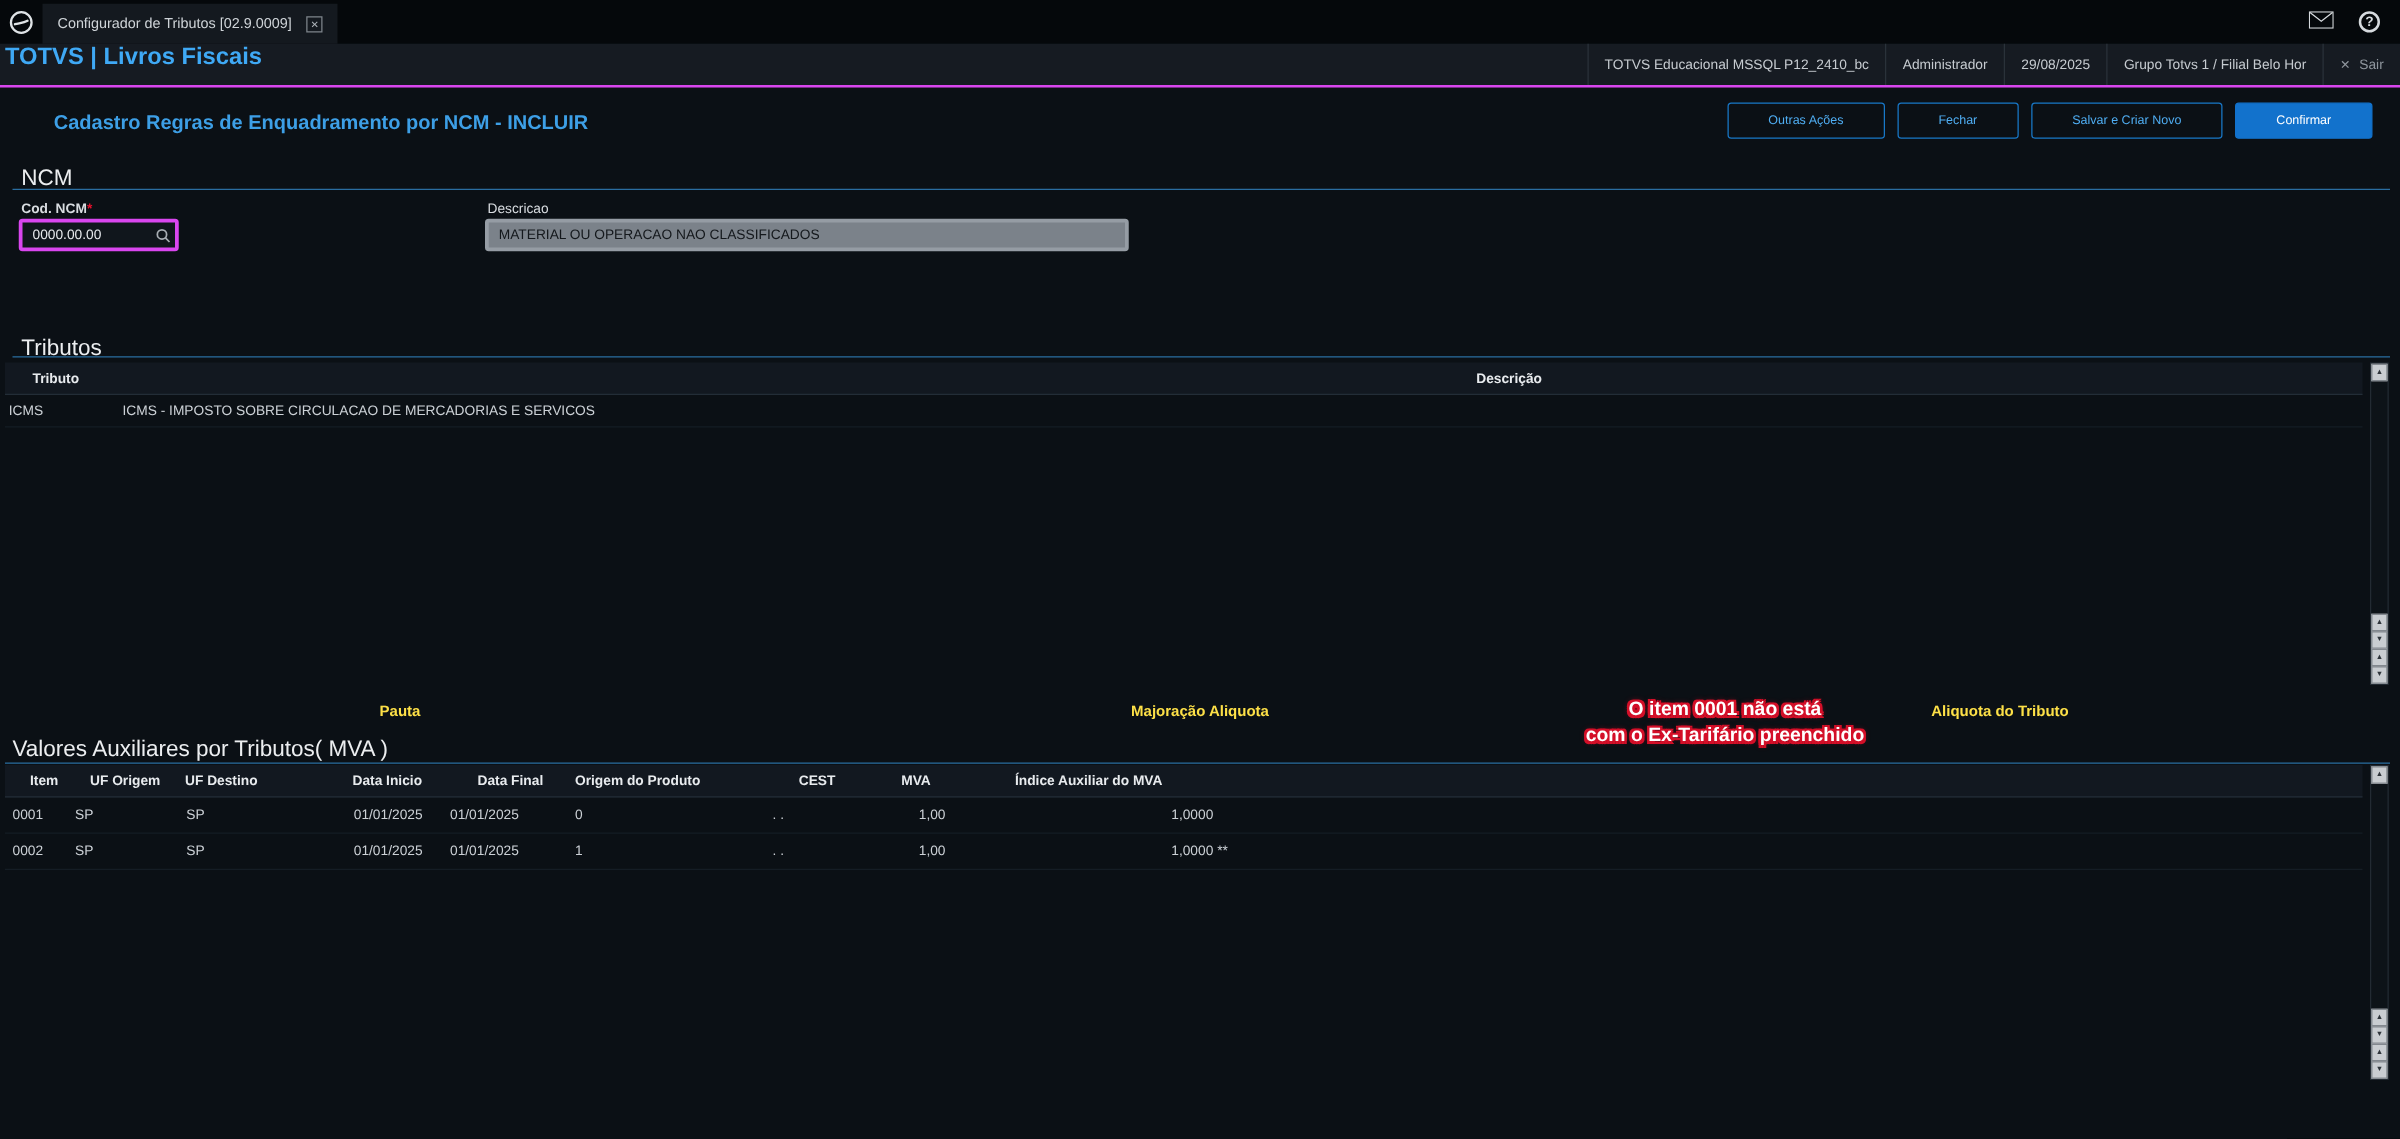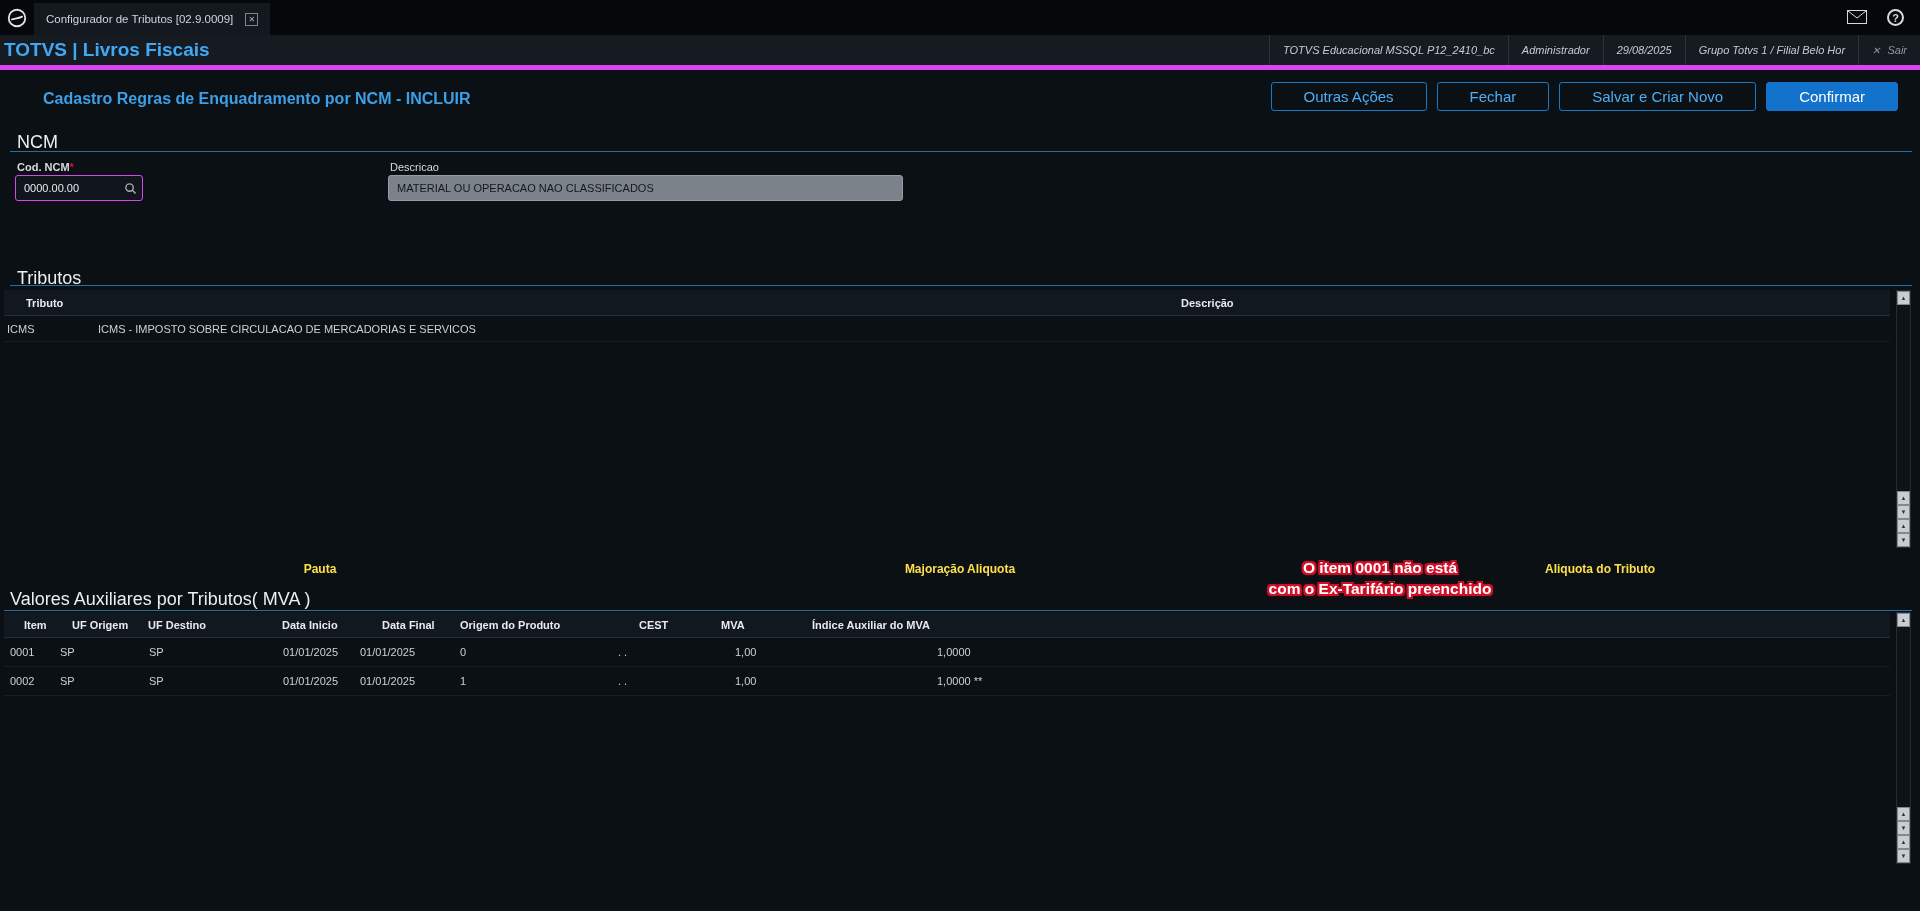--- a/index.html
+++ b/index.html
@@ -10,40 +10,40 @@
   
   .topbar { position:absolute; top:0; left:0; right:0; height:35px; background:#05080b; display:flex; align-items:stretch; }
   .logo-box { width:34px; display:flex; align-items:center; justify-content:center; }
   .doc-tab { margin-top:3px; height:32px; background:#14191f; display:flex; align-items:center; gap:12px; padding:0 12px; min-width:235px; }
   .doc-tab-label { color:#cfd4d8; font-size:11.5px; white-space:nowrap; }
   .tab-close { width:13px; height:13px; border:1px solid #7e858c; color:#aeb4ba; font-size:8px; display:flex; align-items:center; justify-content:center; cursor:pointer; }
   .topbar-right { margin-left:auto; display:flex; align-items:center; gap:20px; padding-right:16px; }
   .help-icon { width:17px; height:17px; border:2px solid #d6dade; border-radius:50%; color:#d6dade; font-size:11px; font-weight:bold; display:flex; align-items:center; justify-content:center; }
 
   
-  .appbar { position:absolute; top:35px; left:0; right:0; height:35px; background:#161b22; display:flex; align-items:center; border-bottom:5px solid #d946ef; }
+  .appbar { position:absolute; top:35px; left:0; right:0; height:35px; background:#161b22; display:flex; align-items:flex-start; border-bottom:2px solid #d946ef; }
   .brand { color:#3fa9f5; font-size:19px; font-weight:bold; padding-left:4px; white-space:nowrap; }
-  .appbar-right { margin-left:auto; display:flex; align-items:stretch; height:100%;font-style:italic; }
+  .appbar-right { margin-left:auto; display:flex; align-items:stretch; height:100%; }
   .meta-item { padding:0 13px; color:#c6cbd0; font-size:11px; display:flex; align-items:center; border-left:1px solid #2a323a; white-space:nowrap; }
   .exit { color:#8f969d; gap:7px; }
   .exit .x { font-size:10px; color:#8f969d; }
 
   
   .page-title { position:absolute; left:43px; top:90px; font-size:16px; font-weight:600; color:#3d9fe6; white-space:nowrap; }
   .actions { position:absolute; right:22px; top:82px; display:flex; gap:10px; }
-  .btn { height:29px; padding:0 32px; border:1px solid #1878c8; border-radius:3px; background:transparent; color:#4fadf2; font-size:15px; font-family:inherit; display:flex; align-items:center; cursor:pointer; white-space:nowrap; }
+  .btn { height:29px; padding:0 32px; border:1px solid #1878c8; border-radius:3px; background:transparent; color:#4fadf2; font-size:10px; font-family:inherit; display:flex; align-items:center; cursor:pointer; white-space:nowrap; }
   .btn.primary { background:#1272cc; border-color:#1272cc; color:#ffffff; }
 
   
   .section-title { position:absolute; left:17px; font-size:18px; font-weight:normal; color:#eceef0; white-space:nowrap; }
   .hr-blue { position:absolute; left:10px; right:8px; height:1px; background:#2a6da0; }
   .field-label { position:absolute; font-size:11px; font-weight:bold; color:#d8dce0; white-space:nowrap; }
   .req { color:#e8112d; }
   .input-wrap { position:absolute; }
-  input.txt { height:26px; background:#10161c; border:1px solid #d946ef; border-radius:3px; color:#e8ebee; font-size:11px; padding:0 8px; font-family:inherit; width:100%; }
+  input.txt { height:26px; background:#10161c; border:3px solid #d946ef; border-radius:3px; color:#e8ebee; font-size:11px; padding:0 8px; font-family:inherit; width:100%; }
   .input-cod { left:15px; top:175px; width:128px; }
   .search-ic { position:absolute; right:6px; top:7px; cursor:pointer; }
   .input-desc { left:388px; top:175px; width:515px; }
   input.txt.disabled { background:#7b828a; border-color:#959ca4; color:#14181c; }
 
   
   .grid { position:absolute; left:4px; width:1886px; }
   .grid-head { display:grid; height:26px; background:#121820; border-bottom:1px solid #232d37; font-weight:bold; color:#e8ebee; }
   .hcell { line-height:26px; white-space:nowrap; overflow:hidden; }
   .grid-row { display:grid; height:26px; border-bottom:1px solid #151d25; color:#ccd1d6; }

